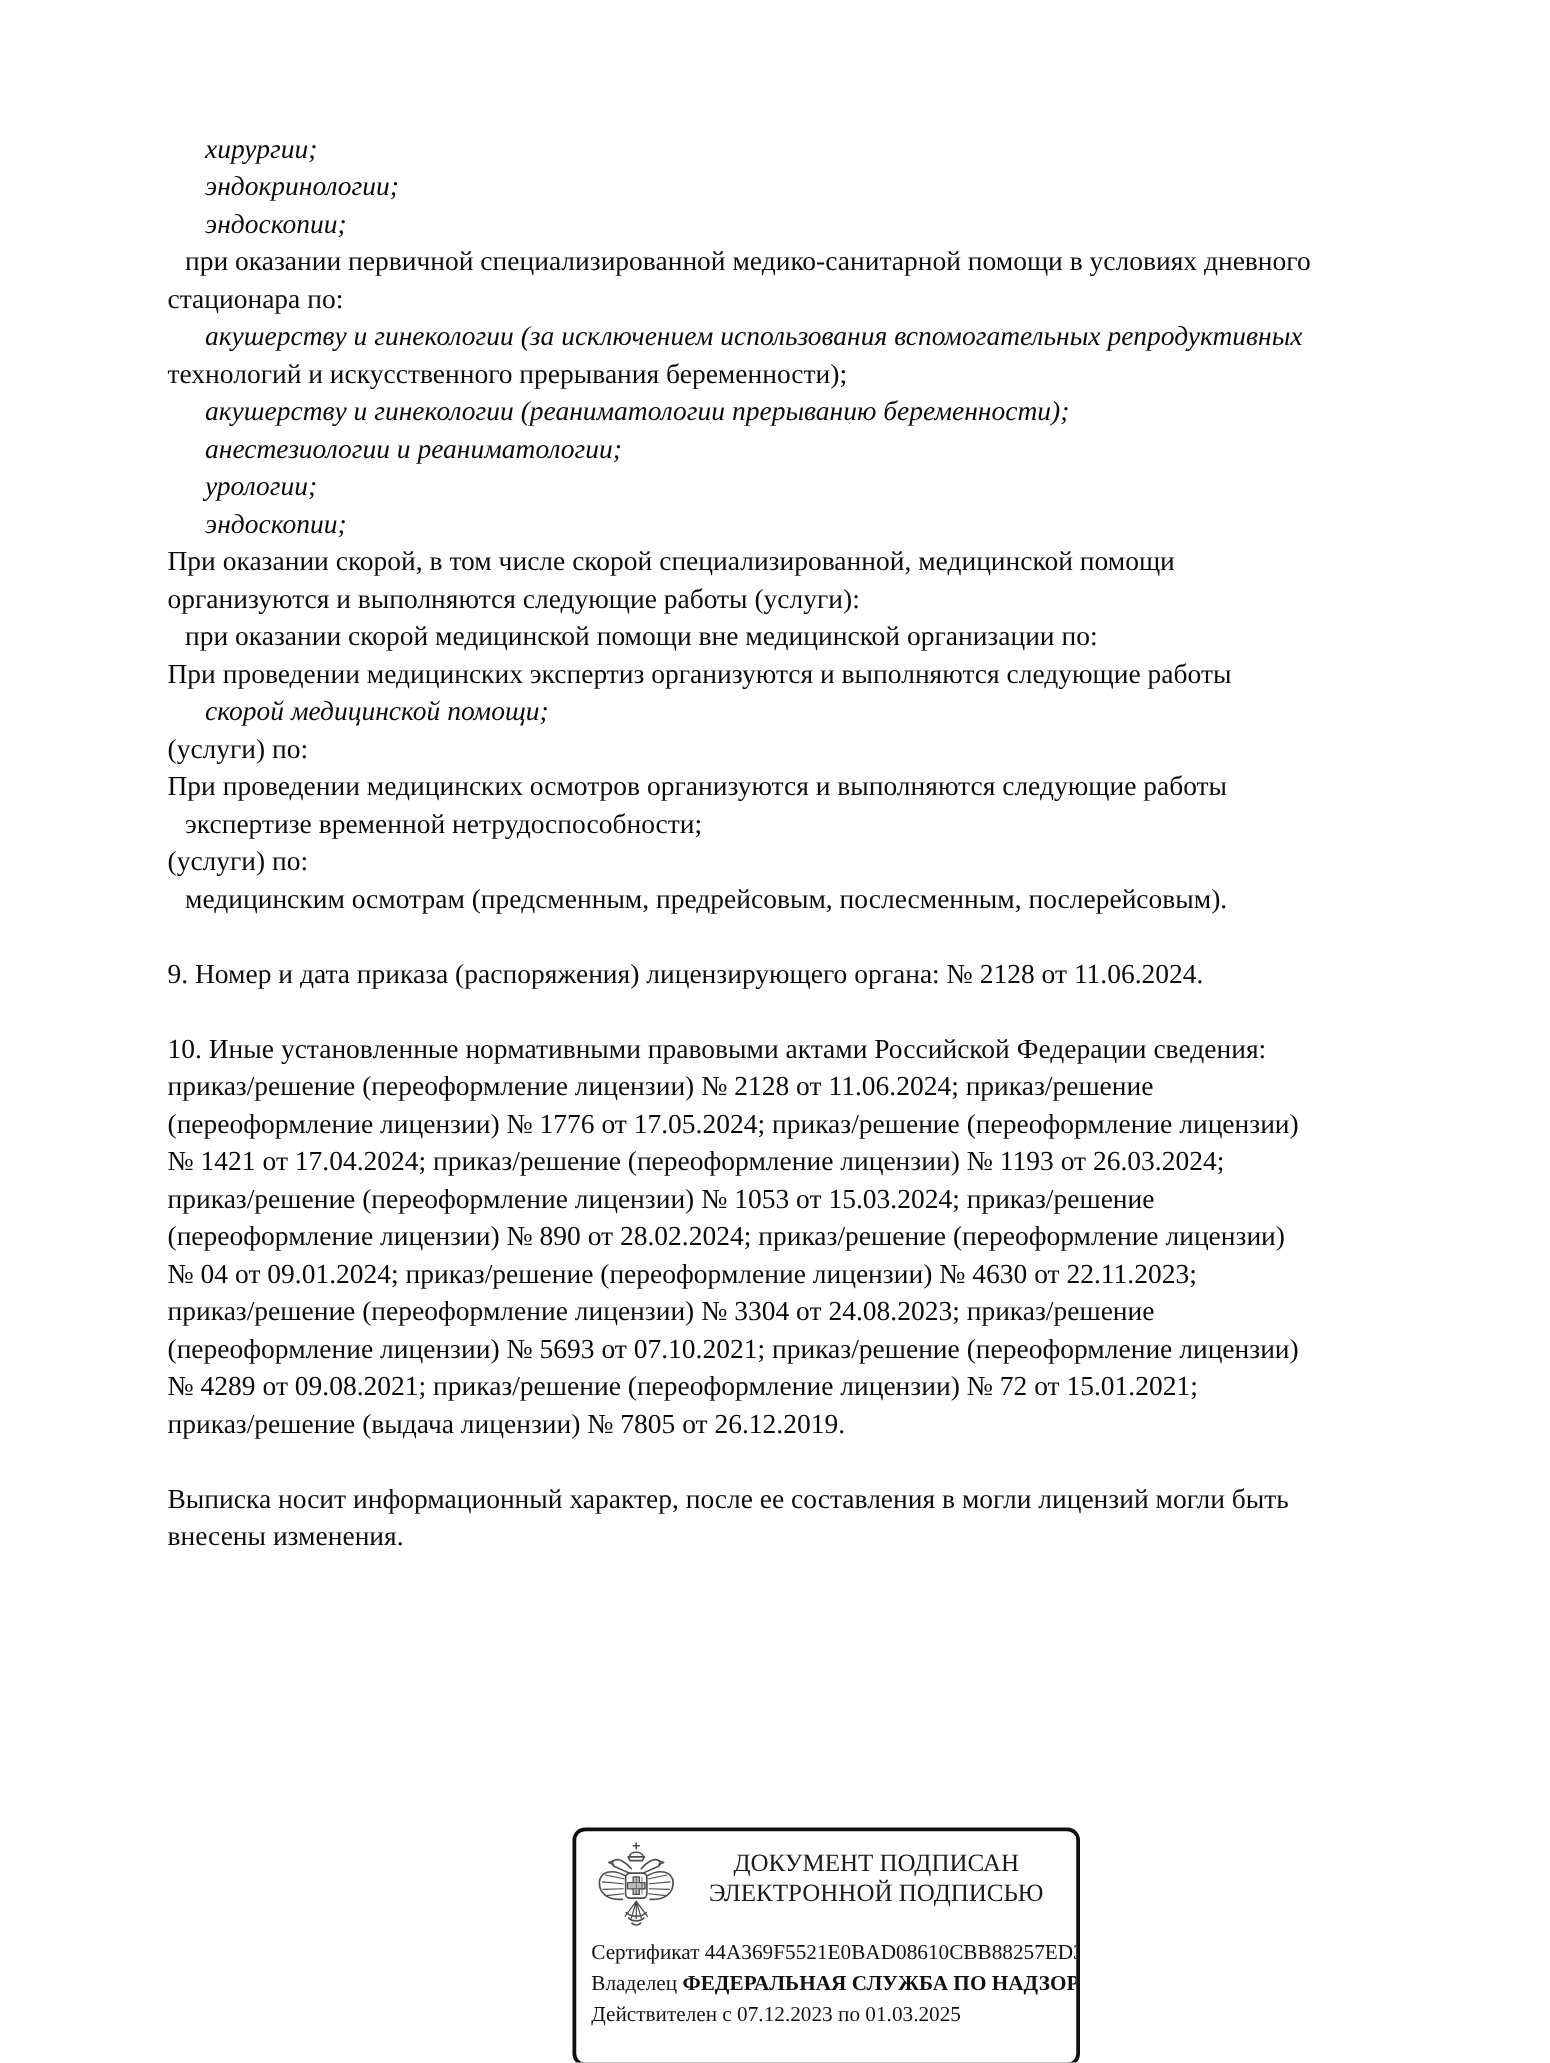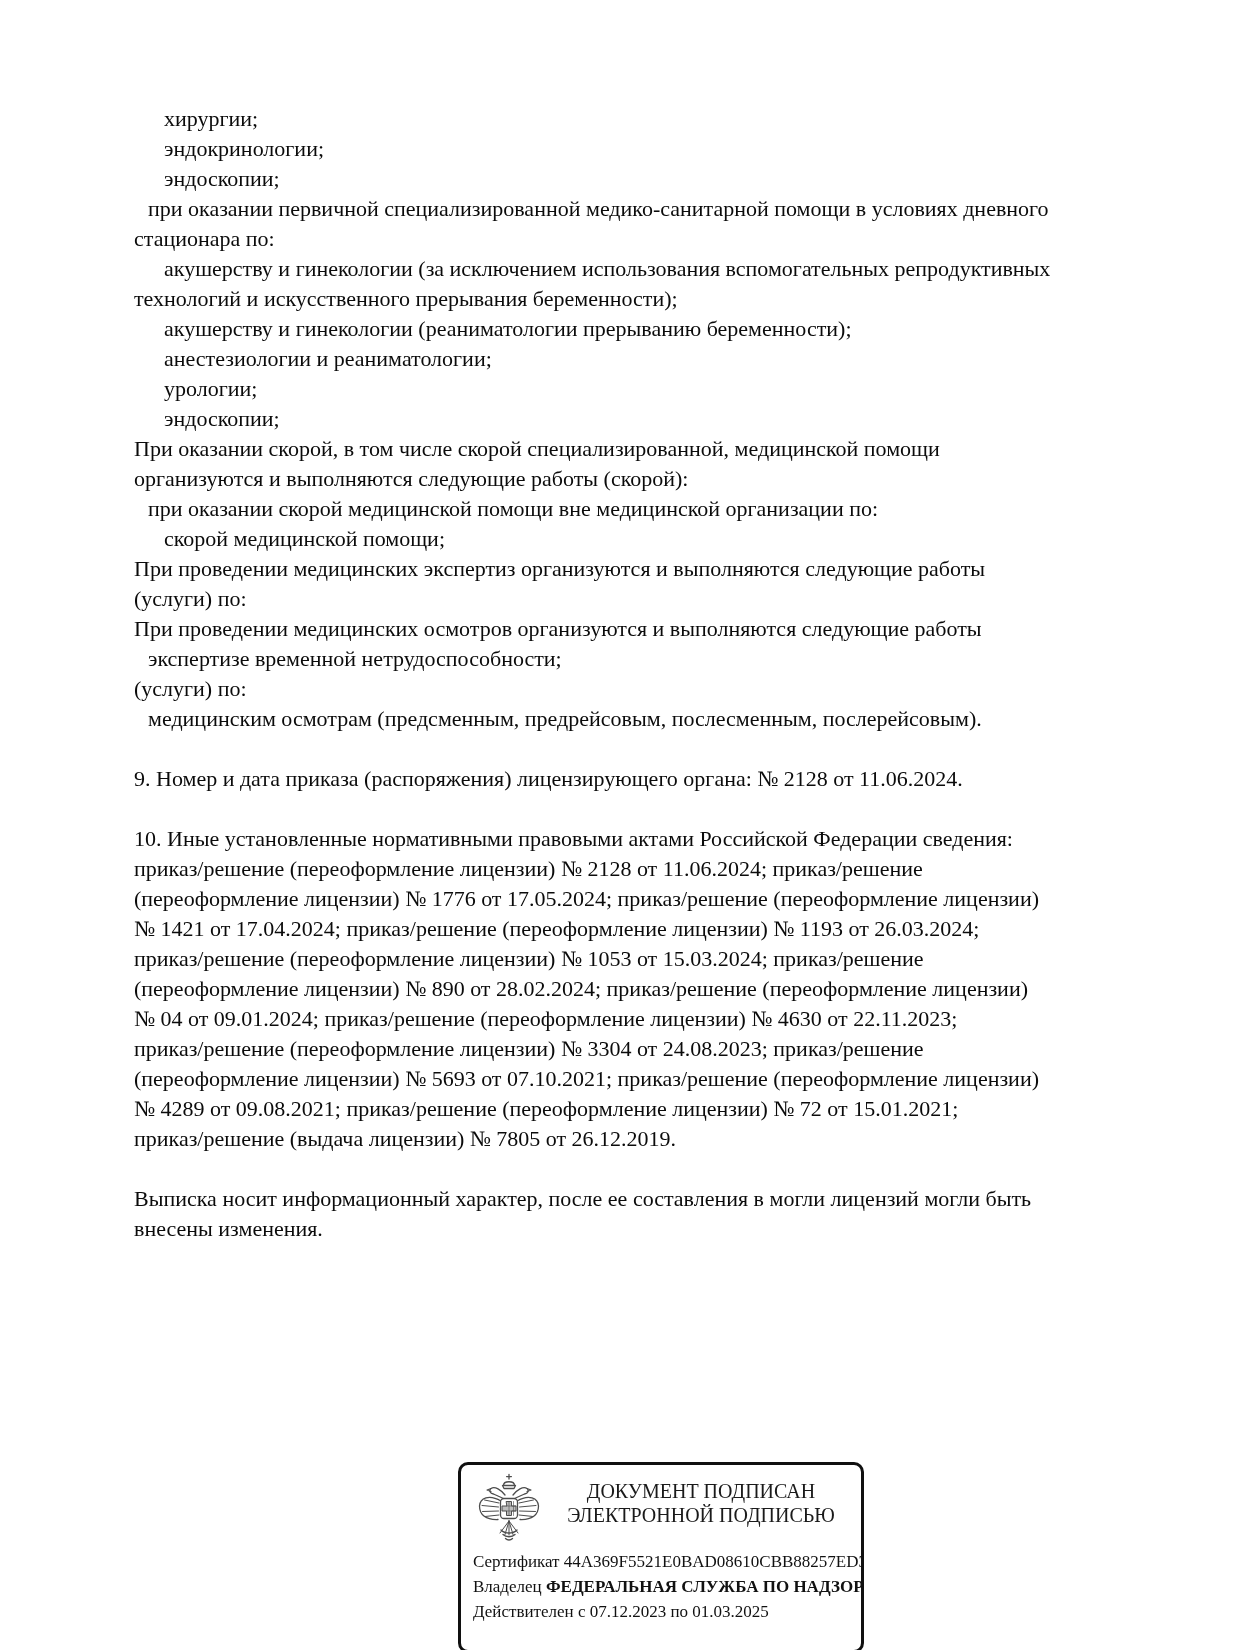--- a/index.html
+++ b/index.html
@@ -19,21 +19,21 @@
   .doc-text {
     position: absolute;
     left: 134px;
     top: 104px;
     font-size: 22px;
     line-height: 30px;
     white-space: nowrap;
   }
   .doc-text .line { min-height: 30px; }
   .doc-text .ind1 { padding-left: 14px; }
-  .doc-text .ind2 { padding-left: 30px; }
+  .doc-text .ind2 { padding-left: 30px; font-style: italic; }
 
   
   .stamp {
     position: absolute;
     left: 458px;
     top: 1462px;
     width: 406px;
     height: 191px;
     box-sizing: border-box;
     border: 3px solid #101010;
@@ -79,24 +79,24 @@
     <div class="line ind2">эндоскопии;</div>
     <div class="line ind1">при оказании первичной специализированной медико-санитарной помощи в условиях дневного</div>
     <div class="line">стационара по:</div>
     <div class="line ind2">акушерству и гинекологии (за исключением использования вспомогательных репродуктивных</div>
     <div class="line">технологий и искусственного прерывания беременности);</div>
     <div class="line ind2">акушерству и гинекологии (реаниматологии прерыванию беременности);</div>
     <div class="line ind2">анестезиологии и реаниматологии;</div>
     <div class="line ind2">урологии;</div>
     <div class="line ind2">эндоскопии;</div>
     <div class="line">При оказании скорой, в том числе скорой специализированной, медицинской помощи</div>
-    <div class="line">организуются и выполняются следующие работы (скорой):</div>
+    <div class="line">организуются и выполняются следующие работы (услуги):</div>
     <div class="line ind1">при оказании скорой медицинской помощи вне медицинской организации по:</div>
+    <div class="line">При проведении медицинских экспертиз организуются и выполняются следующие работы</div>
     <div class="line ind2">скорой медицинской помощи;</div>
-    <div class="line">При проведении медицинских экспертиз организуются и выполняются следующие работы</div>
     <div class="line">(услуги) по:</div>
     <div class="line">При проведении медицинских осмотров организуются и выполняются следующие работы</div>
     <div class="line ind1">экспертизе временной нетрудоспособности;</div>
     <div class="line">(услуги) по:</div>
     <div class="line ind1">медицинским осмотрам (предсменным, предрейсовым, послесменным, послерейсовым).</div>
     <div class="line">&nbsp;</div>
     <div class="line">9. Номер и дата приказа (распоряжения) лицензирующего органа: № 2128 от 11.06.2024.</div>
     <div class="line">&nbsp;</div>
     <div class="line">10. Иные установленные нормативными правовыми актами Российской Федерации сведения:</div>
     <div class="line">приказ/решение (переоформление лицензии) № 2128 от 11.06.2024; приказ/решение</div>

